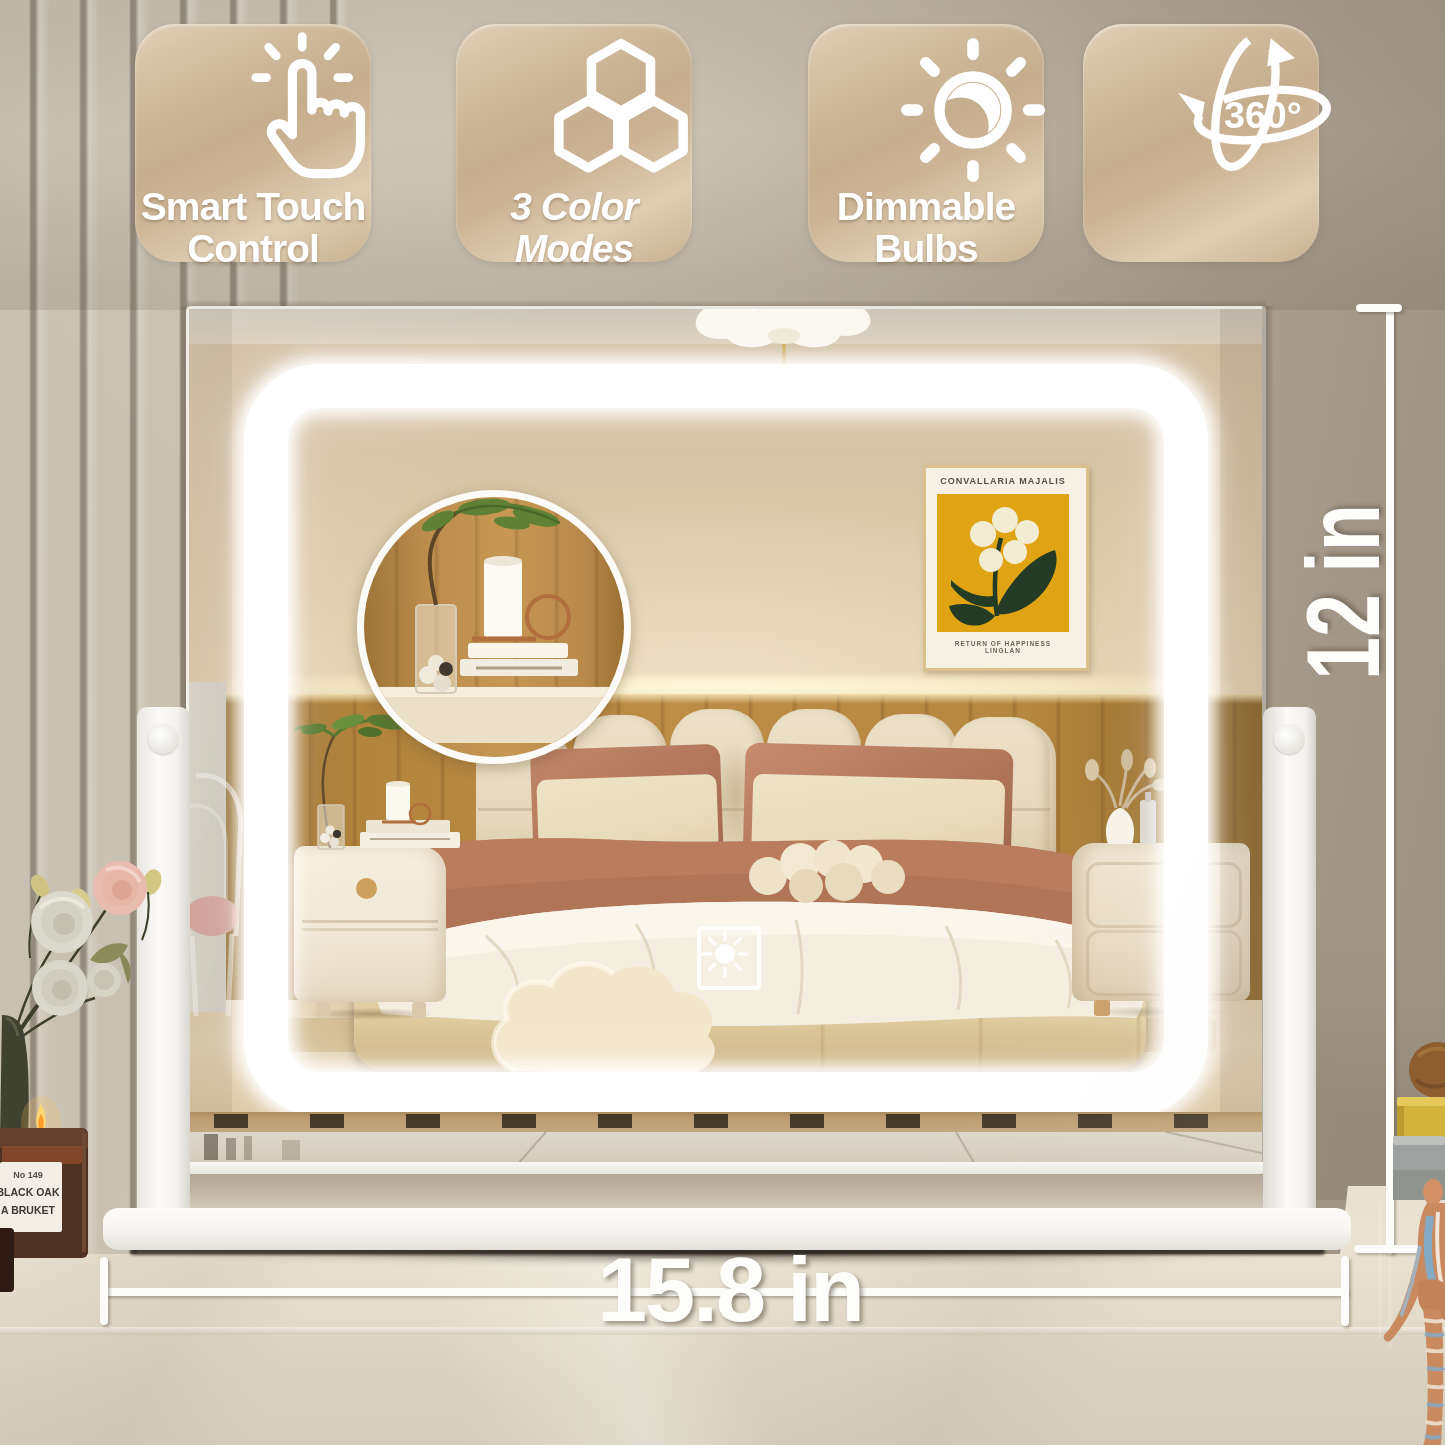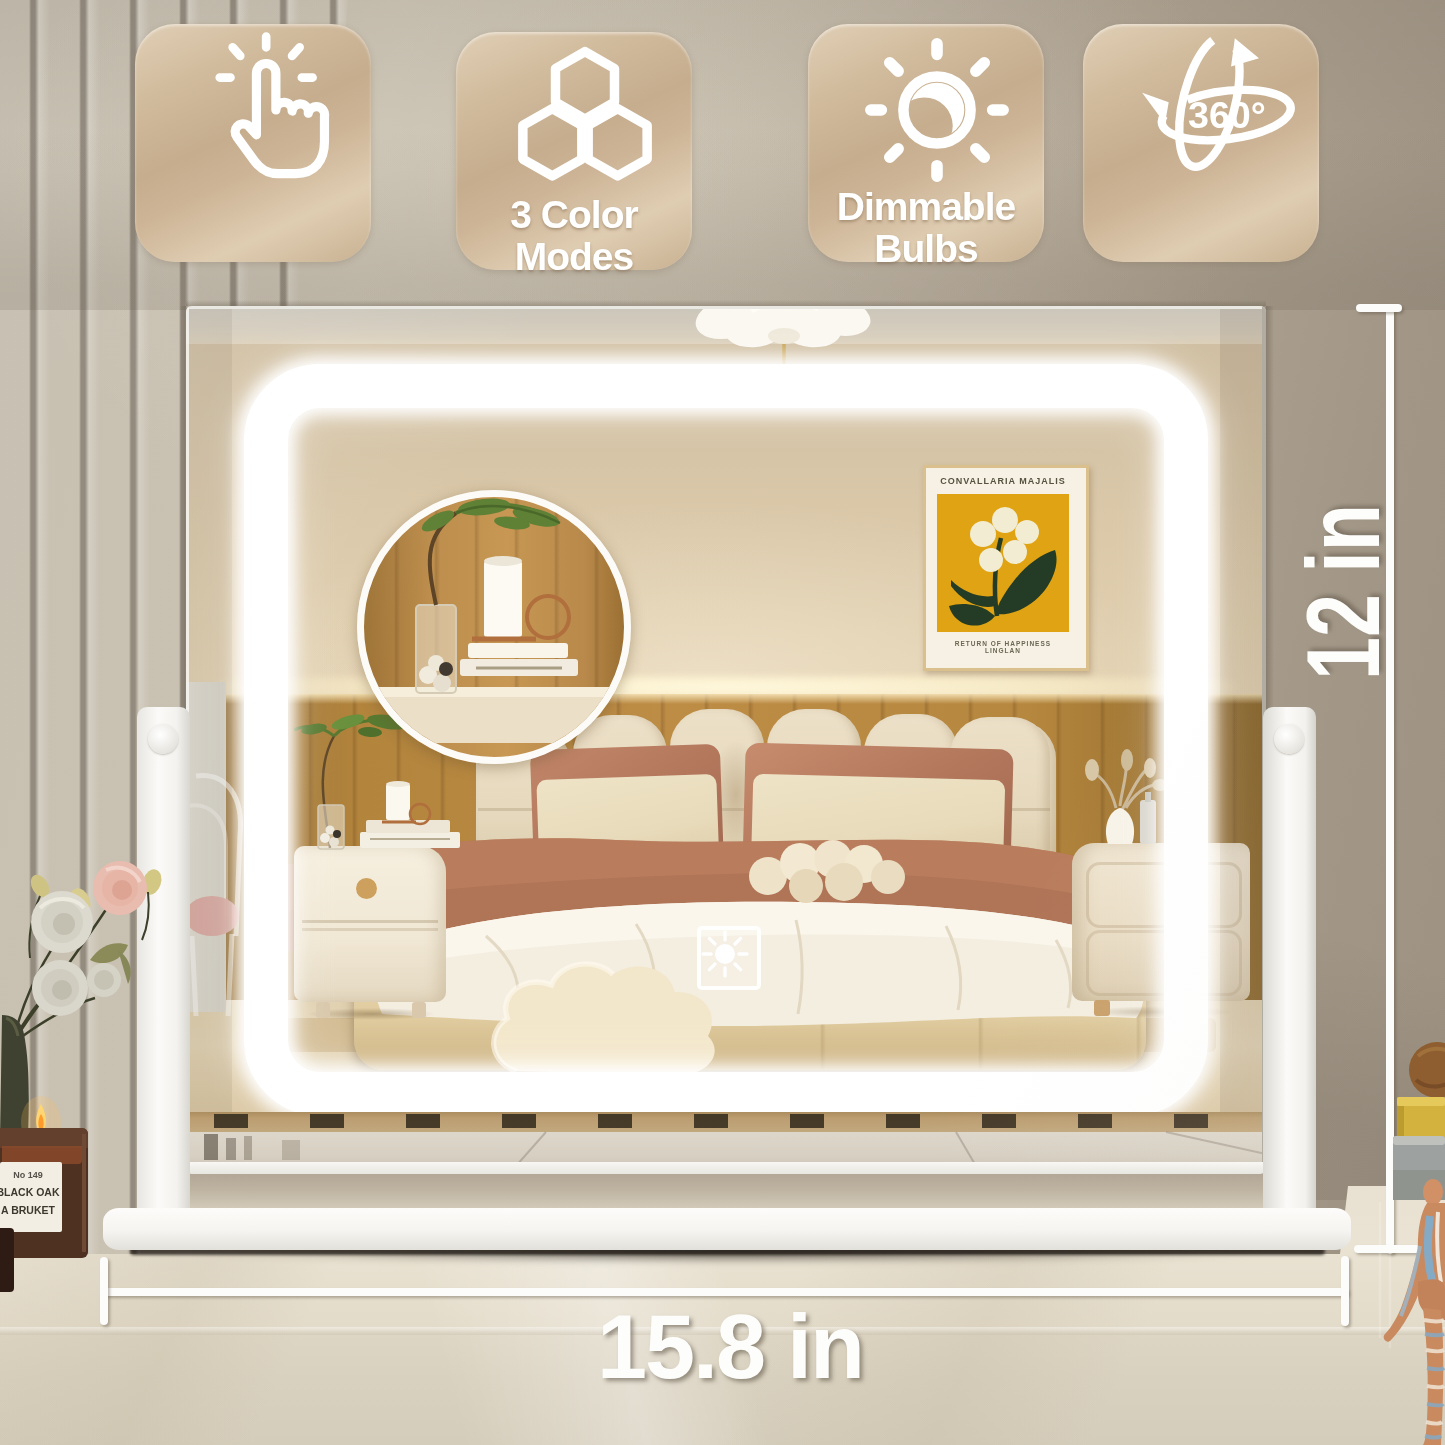--- a/index.html
+++ b/index.html
@@ -1,21 +1,21 @@
 <!DOCTYPE html>
 <html><head>
 <meta charset="utf-8">
 <style>
   html,body{margin:0;padding:0;width:1445px;height:1445px;overflow:hidden;}
   body{font-family:"Liberation Sans", sans-serif;position:relative;background:#c2b8a8;}
   .abs{position:absolute;}
   .badge{width:236px;height:238px;border-radius:40px;
     background:linear-gradient(155deg,#e0cfb6 0%,#d2bc9e 22%,#c5ad8e 45%,#cdb496 58%,#dfcdb2 78%,#c9b192 100%);
     box-shadow:inset 0 2px 3px rgba(255,255,255,0.45), 0 2px 6px rgba(120,105,85,0.25);}
-  .badge .ic{position:absolute;left:0;top:6px;width:257px;height:160px;display:flex;align-items:center;justify-content:center;}
+  .badge .ic{position:absolute;left:0;top:6px;width:257px;height:160px;display:flex;align-items:center;justify-content:center;padding-left:36px;}
   .badge .tx{position:absolute;left:-20px;top:162px;width:276px;text-align:center;color:#fff;font-weight:bold;
     font-size:39px;line-height:42px;text-shadow:0 2px 3px rgba(130,105,80,0.5);letter-spacing:-1px;white-space:nowrap;}
   .dim{background:#fcfcfa;box-shadow:2px 2px 3px rgba(90,80,65,0.4);}
   .hb{background:linear-gradient(180deg,#ece0c8 0%,#e5d8bc 55%,#d5c4a1 100%);border-radius:38px 38px 6px 6px;box-shadow:inset -5px -3px 9px rgba(160,135,95,0.32);}
   #slots{background:repeating-linear-gradient(90deg, rgba(35,28,20,0) 0 28px, rgba(40,32,22,0.8) 28px 62px, rgba(35,28,20,0) 62px 96px);}
 </style>
 </head>
 <body>
 
 <div class="abs" id="wall" style="left:0;top:0;width:1445px;height:1445px;background:
@@ -46,23 +46,24 @@
 <div class="abs" style="left:95px;top:1247px;width:1265px;height:26px;background:radial-gradient(ellipse 660px 13px at 50% 6px, rgba(40,34,28,0.65), rgba(40,34,28,0) 82%);filter:blur(3px);"></div>
 <div class="abs" style="left:130px;top:1247px;width:1195px;height:8px;background:rgba(25,20,16,0.75);border-radius:4px;filter:blur(1.5px);"></div>
 
 <div class="abs badge" style="left:135px;top:24px;">
   <div class="ic">
       <svg width="162" height="157" viewBox="0 0 150 145" fill="none" stroke="#fff" stroke-width="9" stroke-linecap="round" stroke-linejoin="round">
     <path d="M68 95 V38 a9 9 0 0 1 18 0 v34 a7.5 7.5 0 0 1 15 1 a7.5 7.5 0 0 1 15 2 a7.5 7.5 0 0 1 15 3 v23 c0 18 -9 30 -27 30 h-16 c-10 0 -16 -4 -22 -12 l-16 -22 c-5 -7 2 -15 10 -11 z" stroke-width="8.5"></path>
     <path d="M77 14 V4 M53 22 l-7 -8 M101 22 l7 -8 M44 42 H34 M110 42 h10" stroke-width="8"></path>
   </svg>
     </div>
-</div>
-
-<div class="abs badge" style="left:456px;top:32px;">
+  <div class="tx">Smart Touch<br>Control</div>
+</div>
+
+<div class="abs badge" style="left:456px;top:24px;font-style:italic;">
   <div class="ic">
       <svg width="158" height="150" viewBox="0 0 150 142" fill="none" stroke="#fff" stroke-width="9" stroke-linejoin="round">
     <path d="M75 8 l28 16 v32 l-28 16 l-28 -16 V24 z"></path>
     <path d="M44 62 l28 16 v32 l-28 16 l-28 -16 V78 z"></path>
     <path d="M106 62 l28 16 v32 l-28 16 l-28 -16 V78 z"></path>
   </svg>
     </div>
   <div class="tx">3 Color<br>Modes</div>
 </div>
 
@@ -381,21 +382,21 @@
 <div class="abs dim" style="left:1354px;top:1245px;width:66px;height:8px;border-radius:4px;"></div>
 
 <svg class="abs" style="left:1280px;top:490px;" width="130" height="220">
     <text id="t12" transform="translate(99,190) rotate(-90)" textLength="176" lengthAdjust="spacingAndGlyphs" font-family="Liberation Sans, sans-serif" font-size="103" font-weight="bold" fill="#fdfdfb" style="filter:drop-shadow(3px 3px 2px rgba(90,80,65,0.5));">12 in</text>
   </svg>
 
 <div class="abs dim" style="left:103px;top:1288px;width:1245px;height:8px;border-radius:4px;"></div>
 <div class="abs dim" style="left:100px;top:1257px;width:8px;height:68px;border-radius:4px;"></div>
 <div class="abs dim" style="left:1341px;top:1256px;width:8px;height:70px;border-radius:4px;"></div>
 
-<div class="abs" id="lbl158" style="left:430px;top:1296px;width:600px;text-align:center;color:#fdfdfb;font-weight:bold;font-size:90px;letter-spacing:-2px;text-shadow:3px 3px 4px rgba(90,80,65,0.55);">15.8 in</div>
+<div class="abs" id="lbl158" style="left:430px;top:1239px;width:600px;text-align:center;color:#fdfdfb;font-weight:bold;font-size:90px;letter-spacing:-2px;text-shadow:3px 3px 4px rgba(90,80,65,0.55);">15.8 in</div>
 
 <div class="abs" id="leftprops" style="left:0;top:830px;width:240px;height:470px;">
   <svg width="240" height="470" viewBox="0 0 240 470">
 
     <g stroke="#3c3f2a" stroke-width="2.5" fill="none">
       <path d="M16 200 C30 150 55 110 80 80"></path>
       <path d="M18 205 C40 170 60 150 115 66"></path>
       <path d="M14 210 C30 180 45 165 62 150"></path>
       <path d="M20 208 C45 190 70 175 95 168"></path>
     </g>

